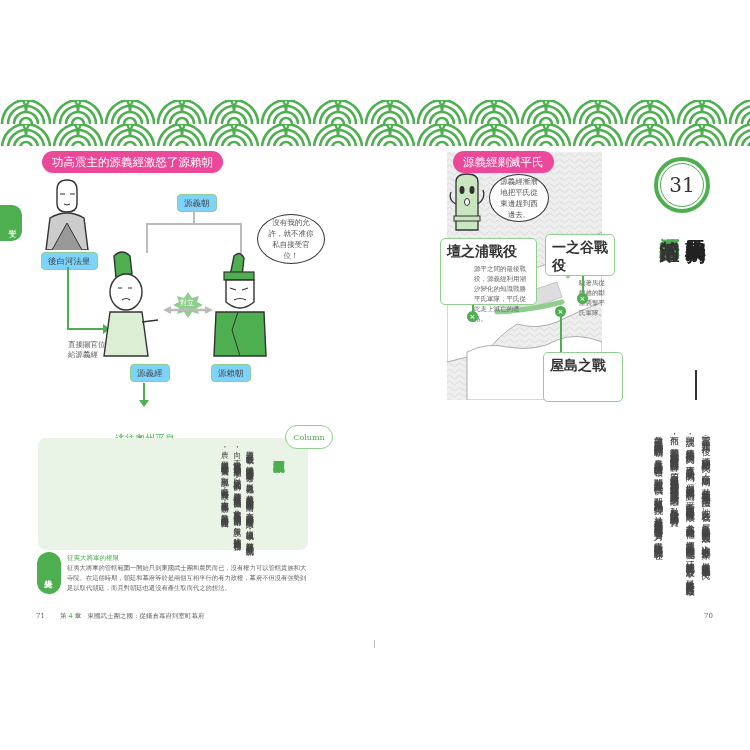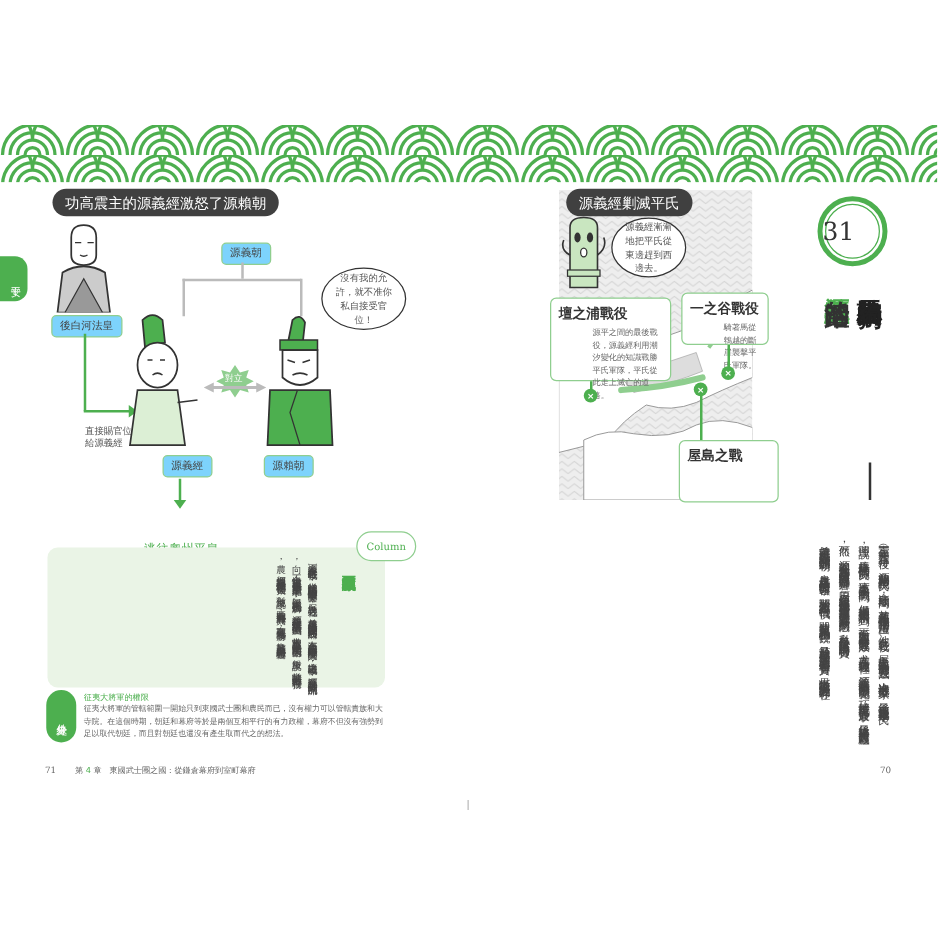--- a/index.html
+++ b/index.html
@@ -5,21 +5,21 @@
   * { box-sizing: border-box; margin: 0; padding: 0; }
   html, body { width: 750px; height: 750px; background: #ffffff; overflow: hidden; }
   body { position: relative; font-family: "DejaVu Sans", "Liberation Sans", sans-serif; color: #333; }
 
   .wave-band { position: absolute; left: 0; top: 100px; width: 750px; height: 46px; overflow: hidden; }
 
   .page-left { position: absolute; left: 0; top: 0; width: 375px; height: 750px; }
   .page-right { position: absolute; left: 375px; top: 0; width: 375px; height: 750px; }
 
   .pill-title {
-    position: absolute; background: #404040; color: #fff;
+    position: absolute; background: #ec4899; color: #fff;
     border-radius: 12px; font-family: "DejaVu Serif", serif;
     font-size: 11.5px; padding: 3px 10px; line-height: 16px; white-space: nowrap;
   }
 
   .side-tab {
     position: absolute; left: 0; top: 205px; width: 22px; height: 36px;
     background: #4daf4f; border-radius: 0 10px 10px 0; color: #fff;
     font-size: 8px; writing-mode: vertical-rl; display: flex; align-items: center; justify-content: center;
   }
 
@@ -69,31 +69,31 @@
   .footer-num { position: absolute; top: 612px; font-size: 7px; color: #666; font-family: "DejaVu Serif", serif; }
   .footer-chapter { position: absolute; left: 60px; top: 612px; font-size: 6.5px; color: #666; }
   .footer-chapter .chnum { color: #4daf4f; }
 
   .map-area { position: absolute; left: 447px; top: 152px; width: 155px; height: 248px; overflow: hidden; }
 
   .callout {
     position: absolute; background: #fff; border: 1.5px solid #8fce8f; border-radius: 5px;
     padding: 4px 6px;
   }
-  .callout-title { font-size: 11px; color: #333; font-weight: bold; margin-bottom: 3px; }
+  .callout-title { font-size: 14px; color: #333; font-weight: bold; margin-bottom: 3px; }
   .callout-body { font-size: 6.5px; color: #666; line-height: 10px; margin-left: 27px; }
 
   .marker {
     position: absolute; width: 11px; height: 11px; border-radius: 50%; background: #4daf4f;
     color: #fff; font-size: 7px; display: flex; align-items: center; justify-content: center; font-weight: bold;
   }
 
   .chapter-circle {
     position: absolute; left: 654px; top: 157px; width: 56px; height: 56px; border-radius: 50%;
-    border: 4px solid #4daf4f; display: flex; align-items: center; justify-content: flex-start;
+    border: 4px solid #4daf4f; display: flex; align-items: center; justify-content: center;
   }
   .chapter-circle::before {
     content: ""; position: absolute; left: 2px; top: 2px; right: 2px; bottom: 2px;
     border-radius: 50%; border: 1.5px solid #4daf4f;
   }
   .chapter-num { font-family: "DejaVu Serif", serif; font-size: 20px; color: #333; position: relative; }
 
   .title-main {
     position: absolute; left: 684px; top: 222px; writing-mode: vertical-rl;
     font-size: 20px; font-weight: bold; color: #222; letter-spacing: 1px; line-height: 24px;

